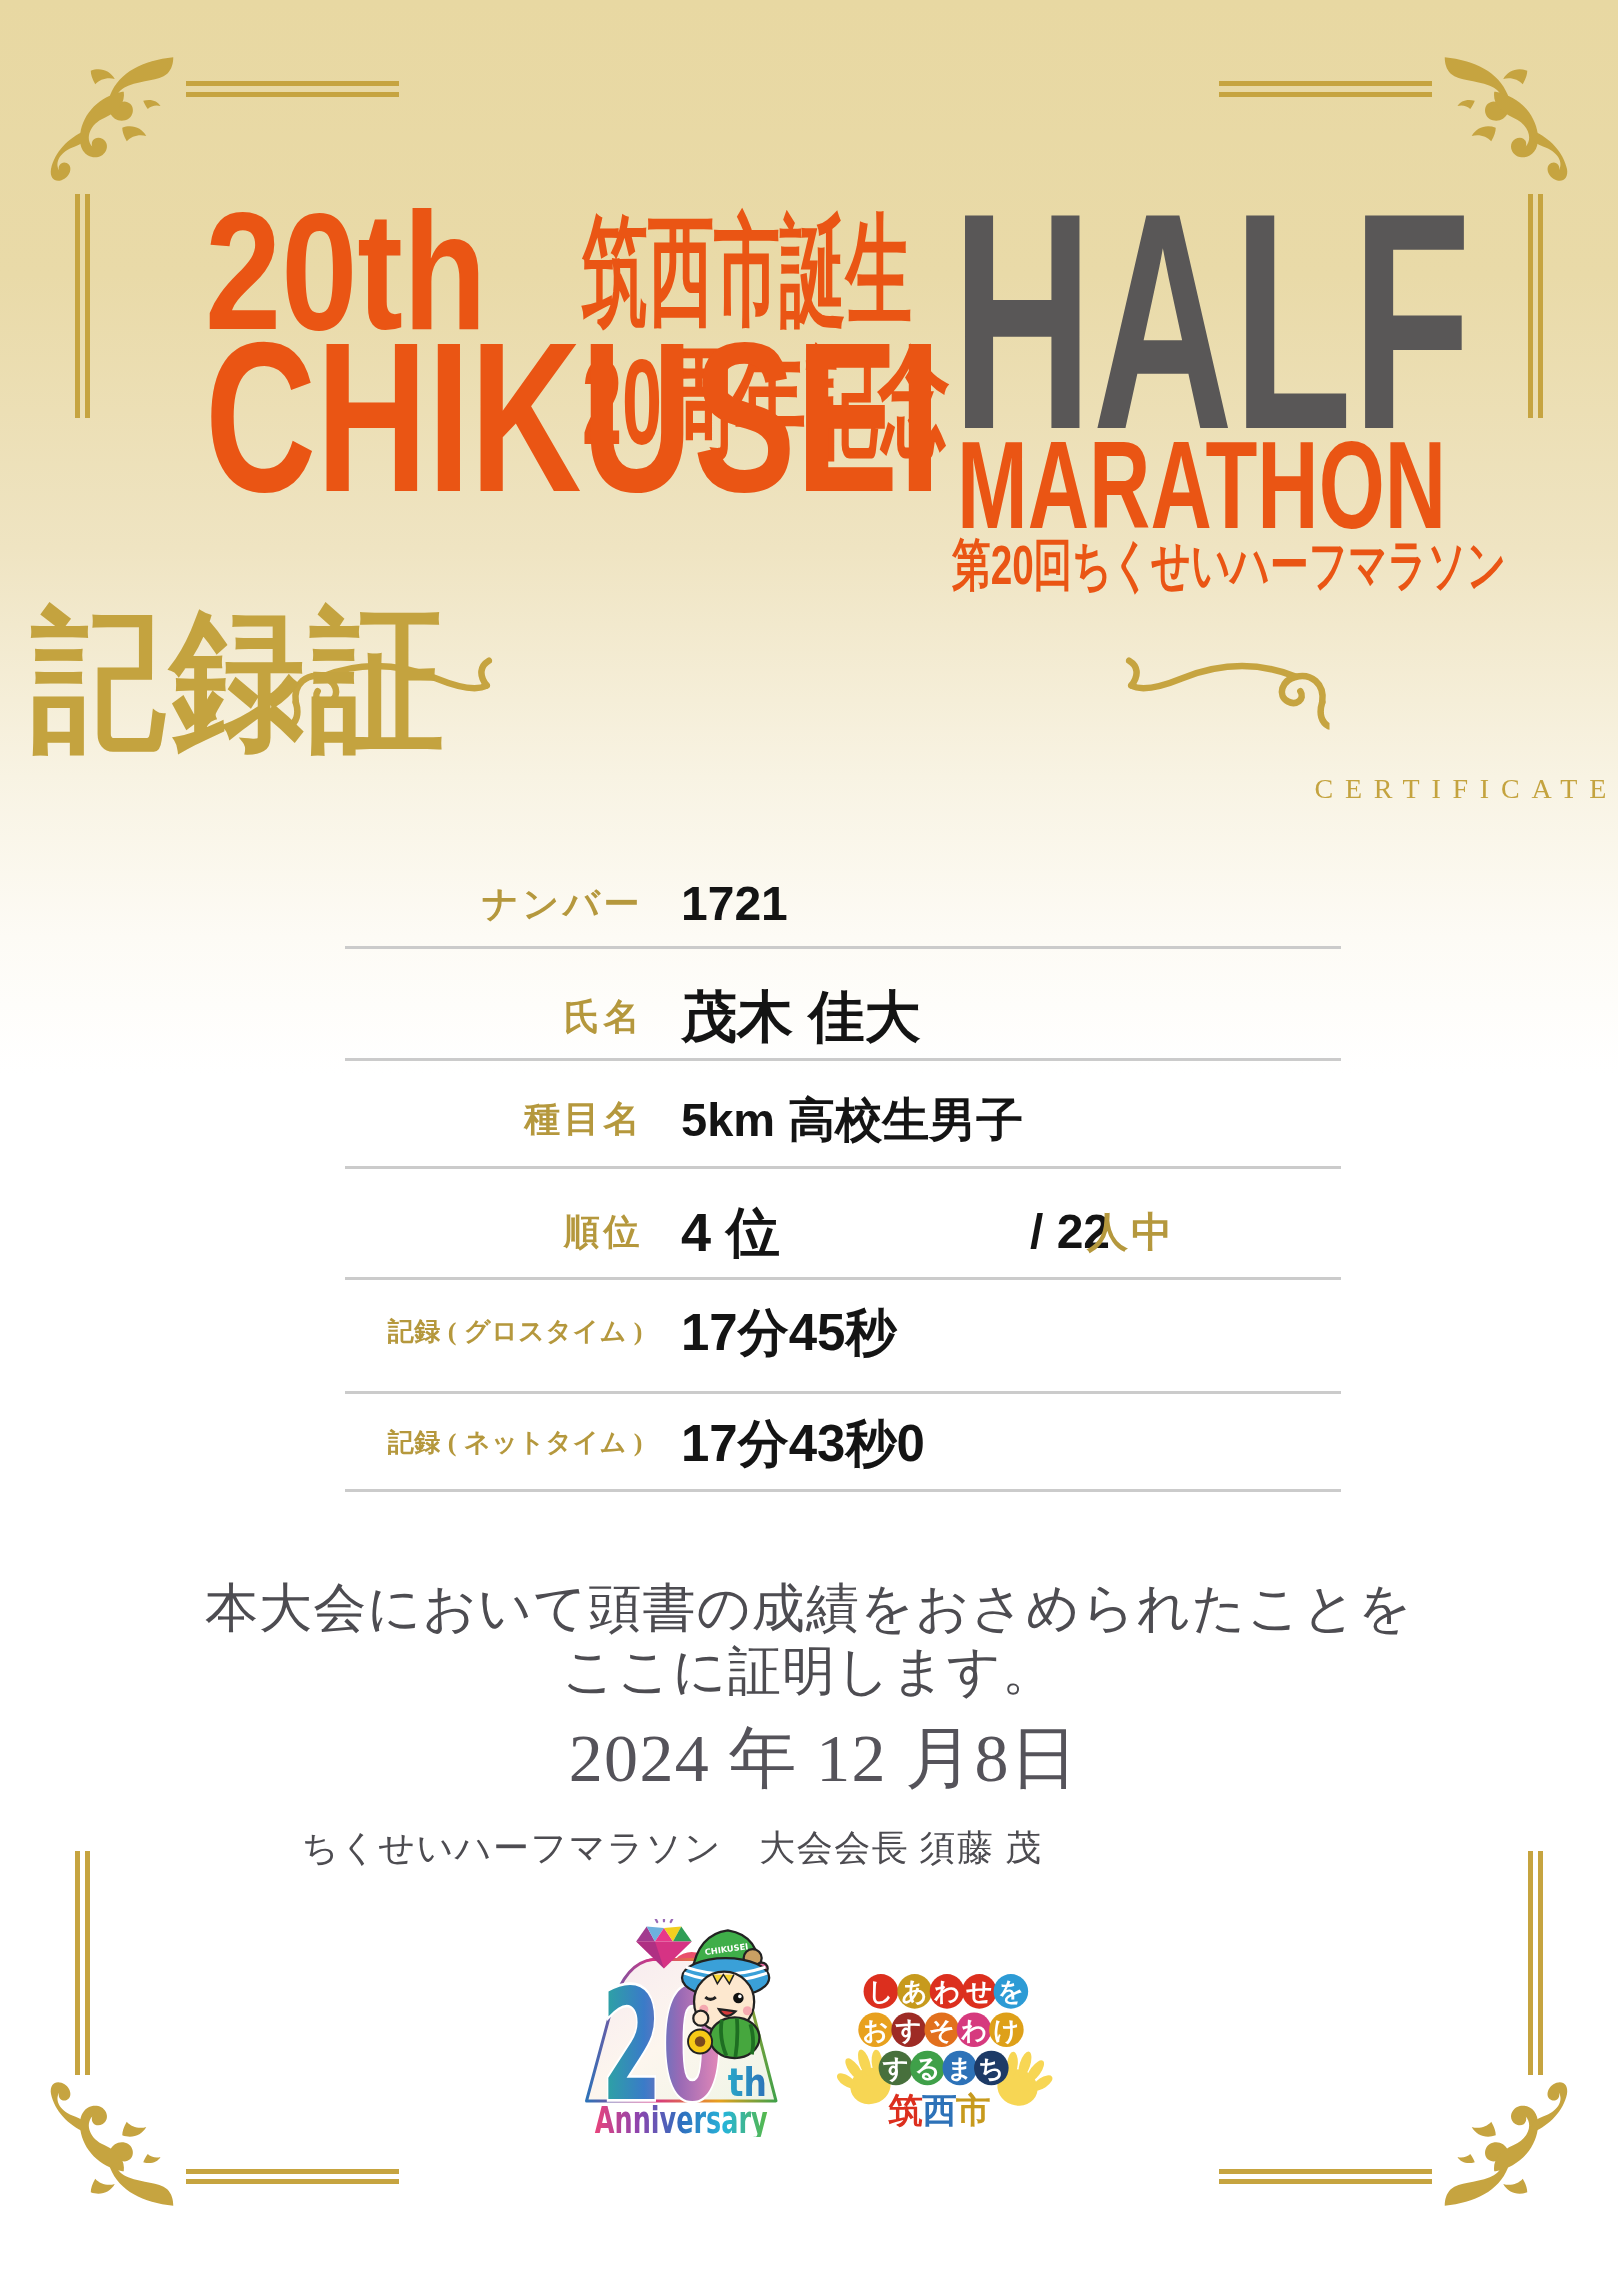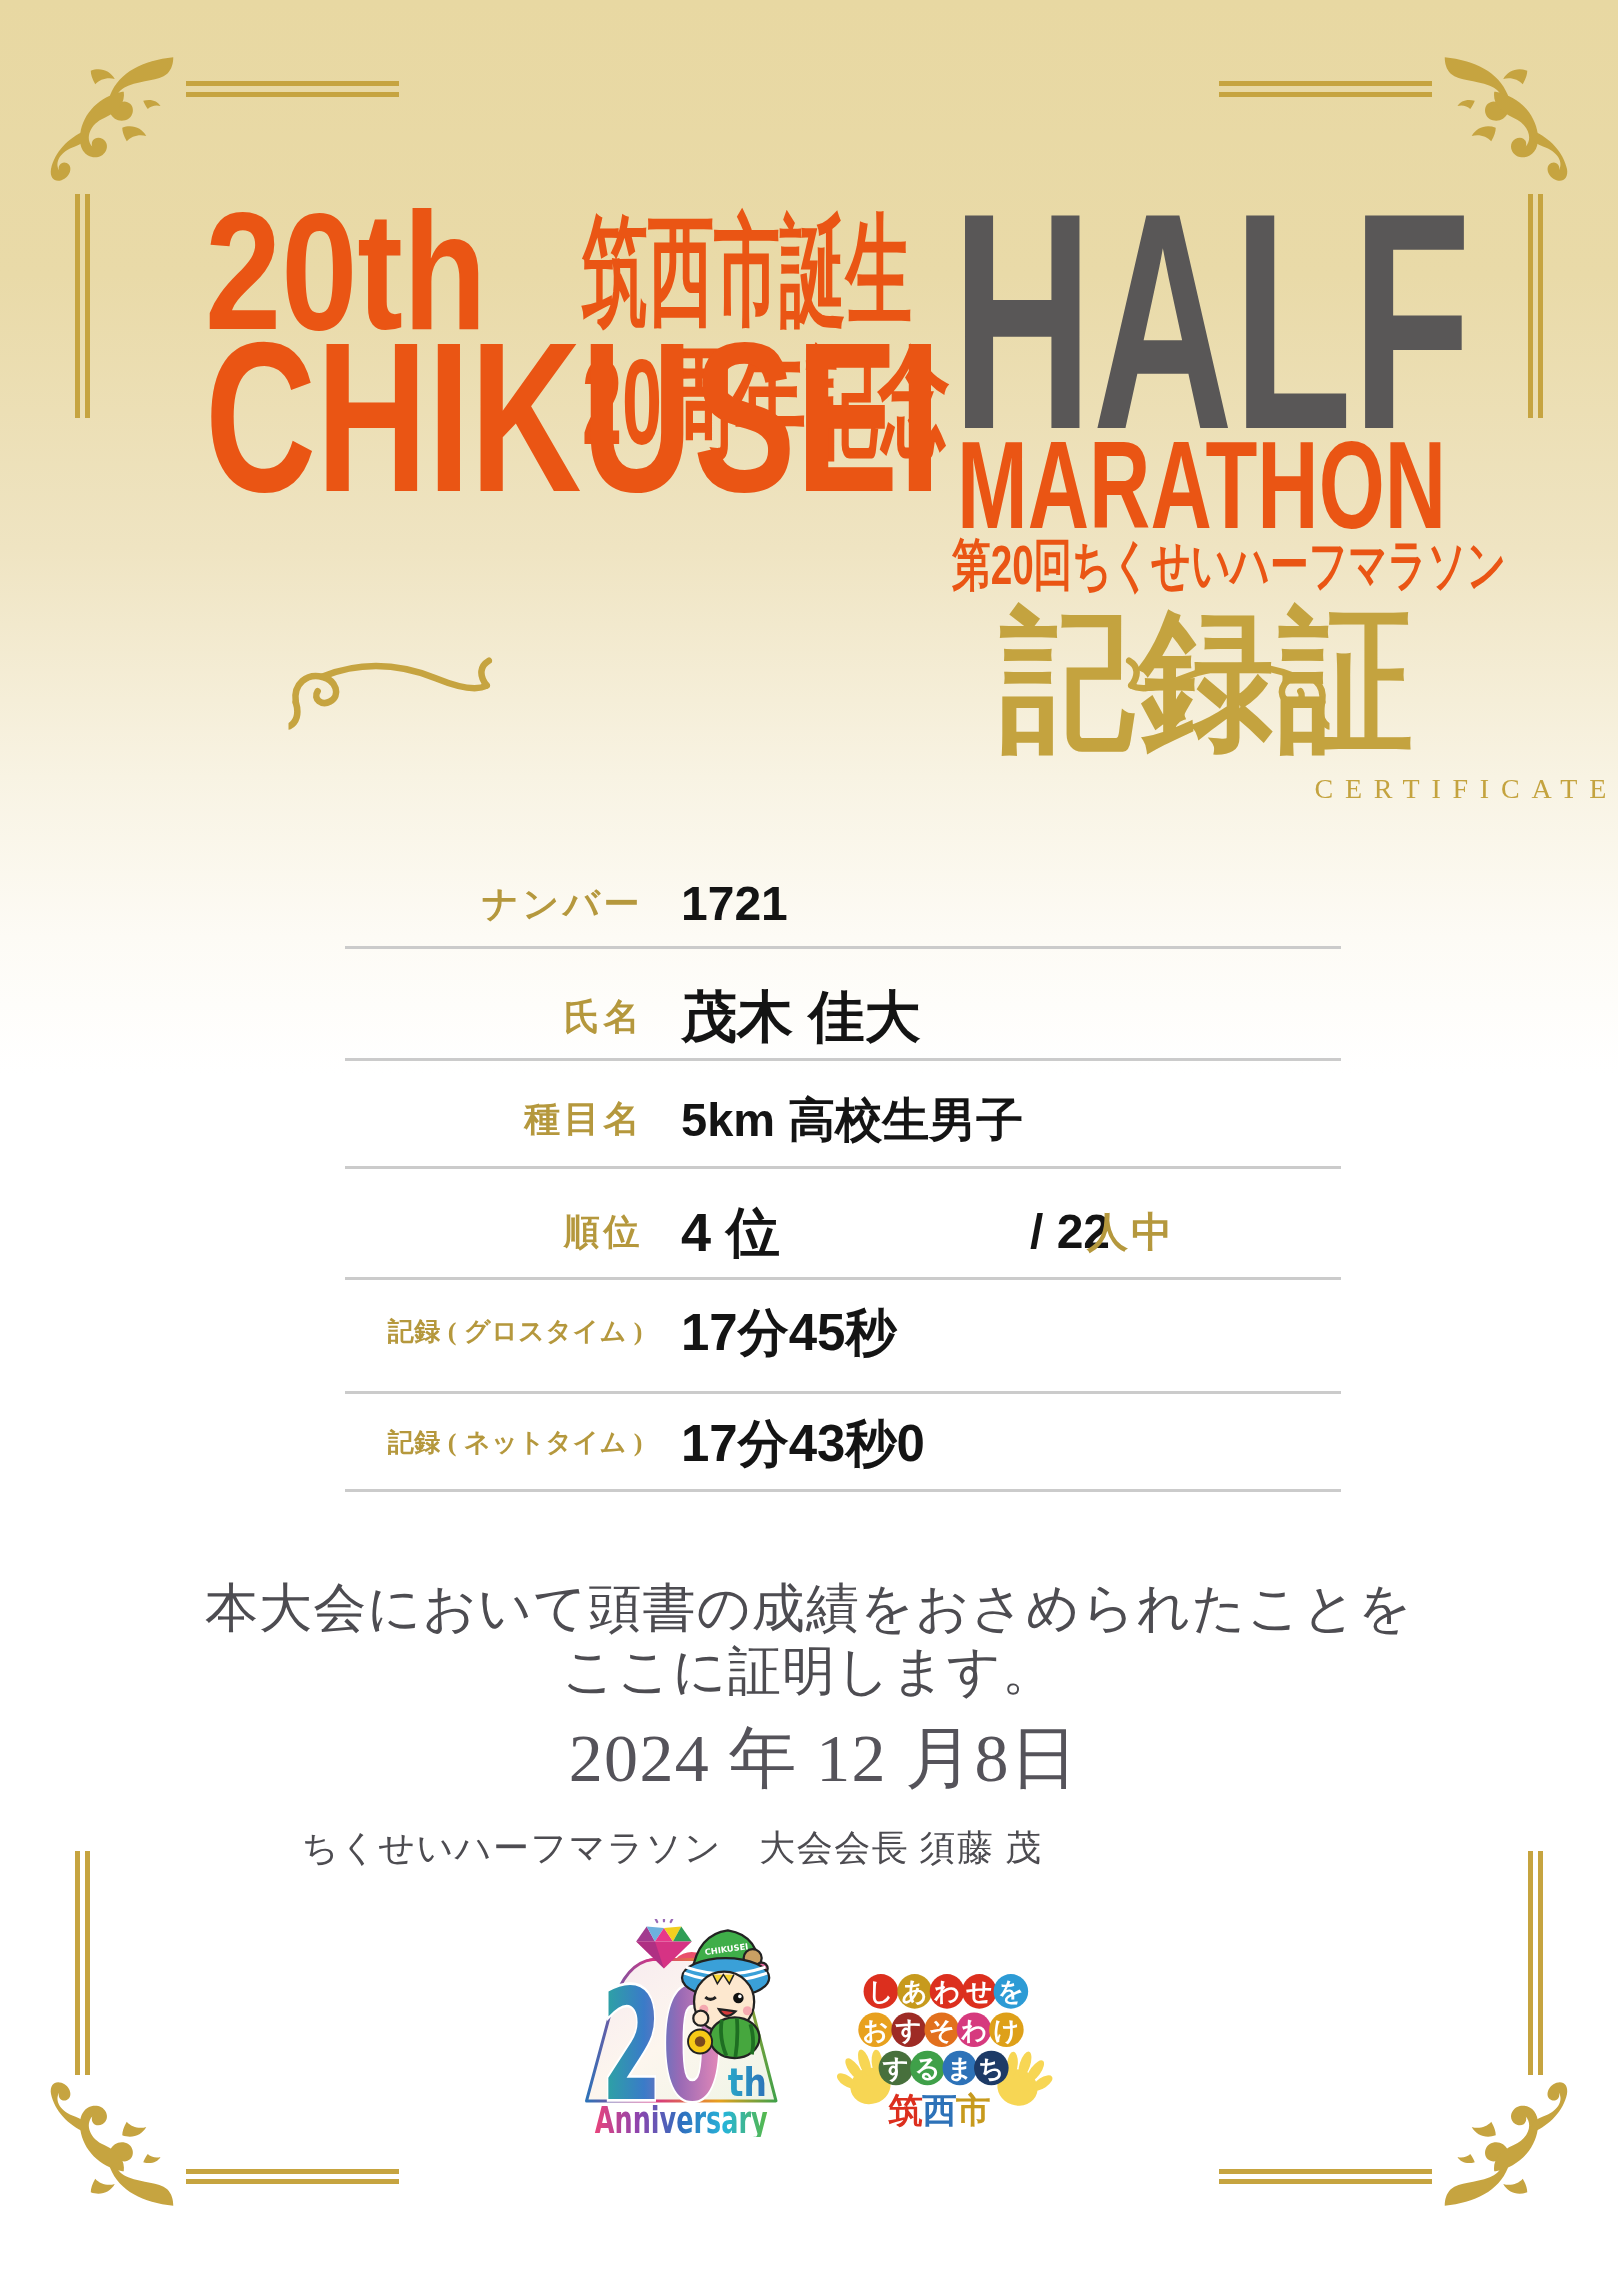--- a/index.html
+++ b/index.html
@@ -15,21 +15,21 @@
   
   .hdr{transform-origin:left top;font-weight:bold;}
   .h-20th{left:205px;top:188px;font-size:167px;color:#ea5514;transform:scaleX(.82);}
   .h-chikusei{left:205px;top:310px;font-size:214px;color:#ea5514;transform:scaleX(.72);}
   .h-jp1{left:582px;top:210px;font-size:120px;color:#ea5514;transform:scaleX(.55);}
   .h-jp2{left:582px;top:342px;font-size:120px;color:#ea5514;transform:scaleX(.60);}
   .h-half{left:952px;top:166px;font-size:309px;color:#595757;transform:scaleX(.63);}
   .h-marathon{left:957px;top:423px;font-size:124px;color:#ea5514;transform:scaleX(.685);}
   .h-tagline{left:952px;top:537px;font-size:56px;color:#ea5514;transform:scaleX(.69);}
   
-  .title-main{left:0;top:681px;width:1449px;text-align:right;transform:translateY(-50%);
+  .title-main{left:0;top:681px;width:1449px;text-align:left;transform:translateY(-50%);
     font-family:"Liberation Serif","DejaVu Serif",serif;font-size:154px;color:#c4a33f;font-weight:bold;}
   .title-main span{display:inline-block;transform:scaleX(.87);letter-spacing:.04em;}
   .title-sub{left:0;top:789px;width:1618px;text-align:right;transform:translateY(-50%);
     font-family:"Liberation Serif","DejaVu Serif",serif;font-size:28px;color:#c4a33f;letter-spacing:.42em;}
   
   .row{position:absolute;left:0;width:1618px;height:0;}
   .row .label{position:absolute;right:975px;top:0;transform:translateY(-50%);
     font-family:"Liberation Serif","DejaVu Serif",serif;font-weight:600;color:#b5983d;
     font-size:36px;letter-spacing:.10em;white-space:nowrap;line-height:1;}
   .row .label.big{font-size:26px;letter-spacing:.02em;}

